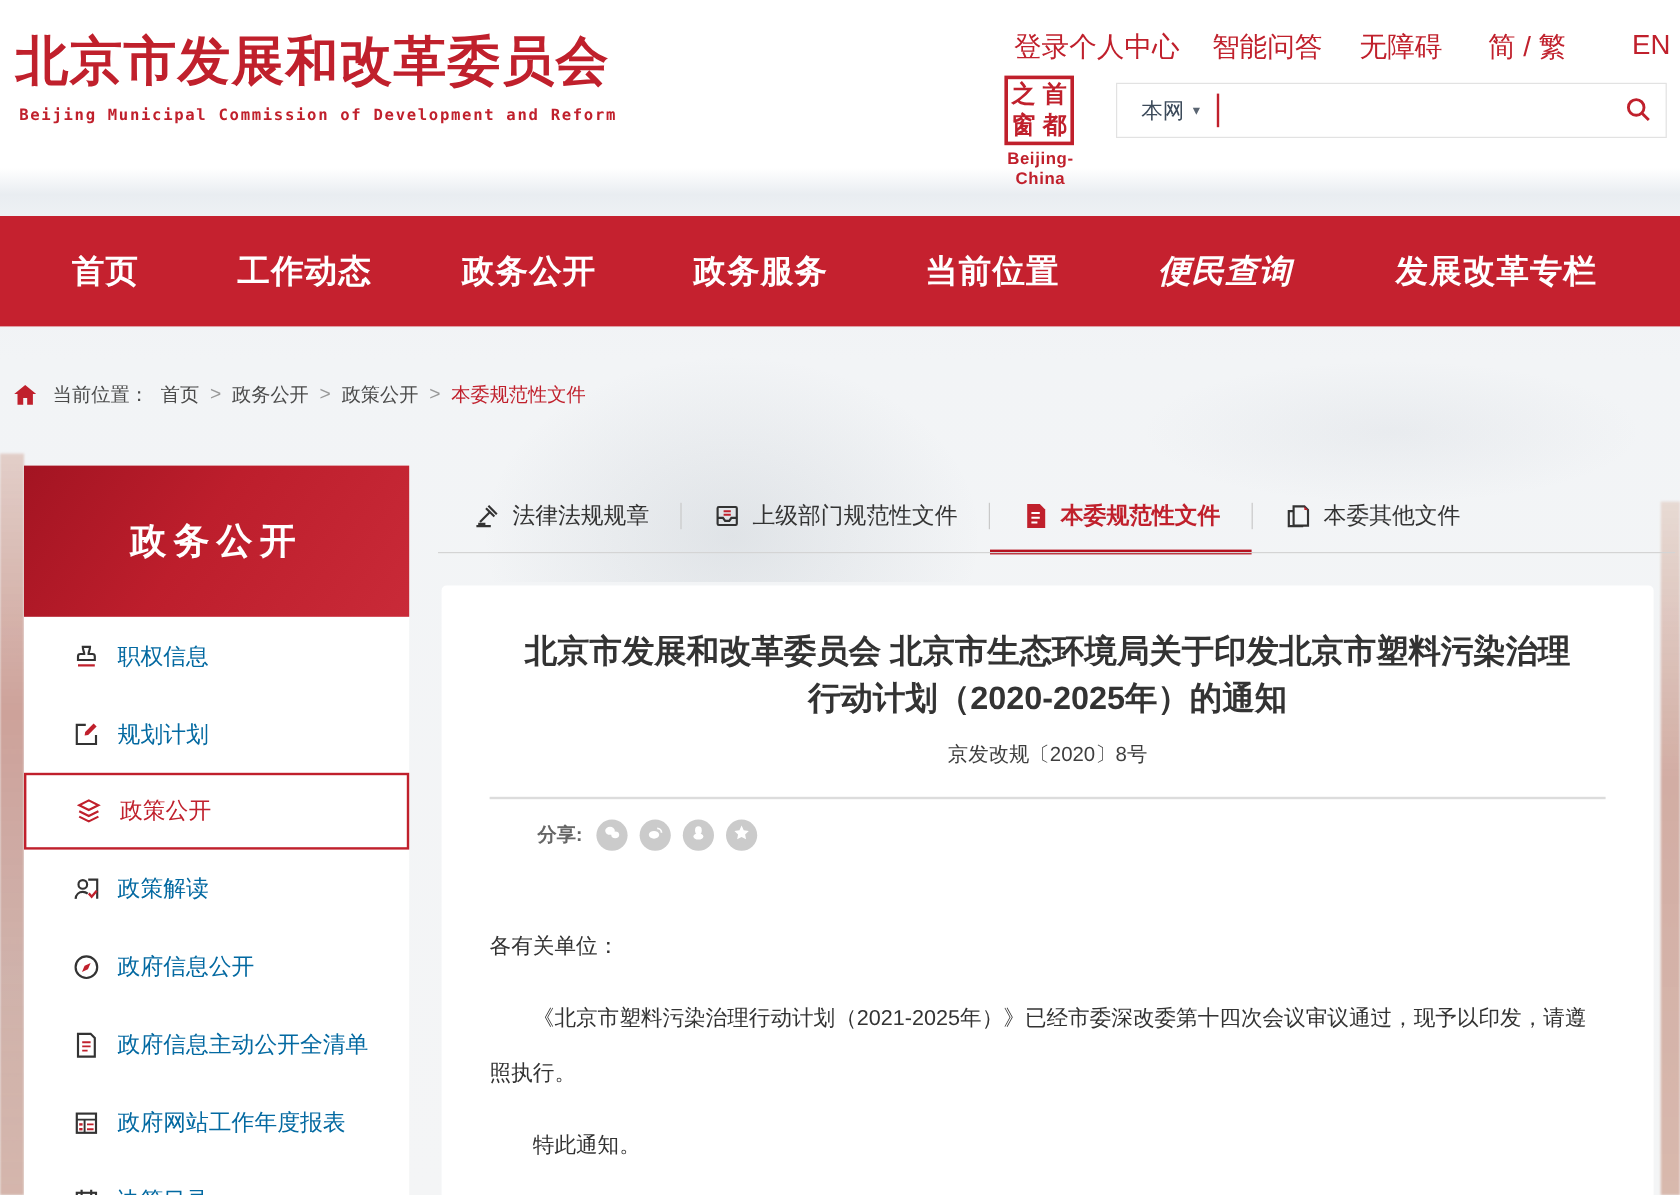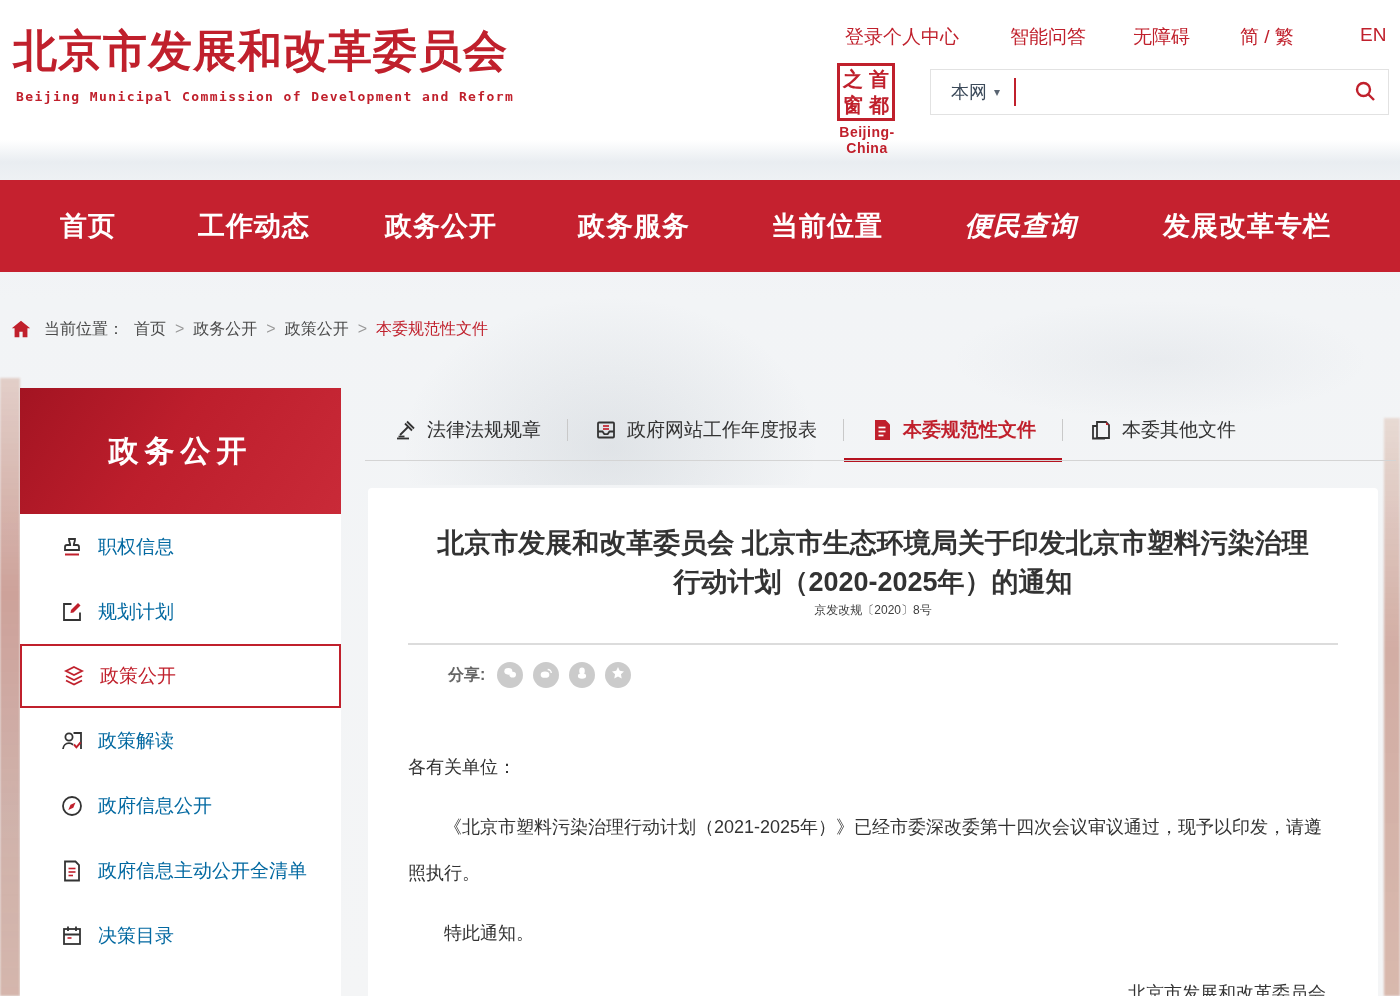--- a/index.html
+++ b/index.html
@@ -22,21 +22,21 @@
     background:radial-gradient(ellipse at 50% 80%,rgba(110,125,140,.14),rgba(110,125,140,0) 70%); }
   .bg-cloud { position:absolute; left:950px; top:300px; width:420px; height:120px;
     background:radial-gradient(ellipse at 50% 50%,rgba(150,160,175,.10),rgba(150,160,175,0) 70%); }
 
   
   .header { position:absolute; left:0; top:0; width:1400px; height:150px; }
   .logo-cn { position:absolute; left:13px; top:22px; font-size:44px; font-weight:800;
     color:#c0202c; letter-spacing:1px; }
   .logo-en { position:absolute; left:16px; top:89px; font-size:13px; font-weight:700;
     color:#c0202c; letter-spacing:1.4px; font-family:"DejaVu Sans Mono","Liberation Mono",monospace; }
-  .top-links { position:absolute; top:24px; left:0; width:1112px; height:24px; font-size:19px; }
+  .top-links { position:absolute; top:24px; left:0; width:1112px; height:24px; font-size:23px; }
   .top-link { position:absolute; color:#c0202c; cursor:pointer; white-space:nowrap; }
   .tl-0 { left:845px; } .tl-1 { left:1010px; } .tl-2 { left:1133px; }
   .tl-3 { left:1240px; } .tl-4 { left:1360px; }
 
   .seal { position:absolute; left:837px; top:63px; width:58px; height:58px;
     border:3px solid #c0202c; display:grid; grid-template-columns:1fr 1fr; grid-template-rows:1fr 1fr;
     background:#fff; cursor:pointer; }
   .seal span { display:flex; align-items:center; justify-content:center;
     font-size:20px; font-weight:800; color:#c0202c; line-height:1; }
   .seal-caption { position:absolute; left:827px; top:124px; width:80px; text-align:center;
@@ -88,21 +88,21 @@
   .tab.active::after { content:""; position:absolute; left:0; right:0; bottom:-1px;
     height:4px; background:#b5121f; }
   .tab-sep { width:1px; height:22px; background:#c9c9c9; }
   .tabs-divider { position:absolute; left:365px; top:460px; width:1031px; height:1px; background:#d4d4d4; }
 
   
   .panel { position:absolute; left:368px; top:488px; width:1010px; height:508px;
     background:#fff; border-radius:4px 4px 0 0; }
   .article-title { margin:36px 58px 0; text-align:center; font-size:27px; font-weight:700;
     color:#333; line-height:39px; }
-  .doc-number { text-align:center; font-size:12px; color:#3e3e3e; }
+  .doc-number { margin-top:15px; text-align:center; font-size:17px; color:#3e3e3e; }
   .panel-divider { margin:24px 40px 0; height:2px; background:#dcdcdc; }
   .meta-row { margin:17px 40px 0; display:flex; justify-content:space-between; align-items:center; }
   .meta-left { font-size:16px; color:#9a9a9a; }
   .meta-left .src { margin-left:18px; }
   .share { display:flex; align-items:center; gap:10px;margin-left:40px; }
   .share-label { font-size:16px; color:#666; font-weight:700; margin-right:2px; }
   .share-icon { width:26px; height:26px; border-radius:50%; background:#cbcbcb;
     display:flex; align-items:center; justify-content:center; cursor:pointer; }
   .share-icon svg { width:16px; height:16px; }
 
@@ -253,20 +253,37 @@
               <g stroke="#c0202c" stroke-width="1.6">
                 <path d="M8.5 9.5h7"></path>
                 <path d="M8.5 13h7"></path>
                 <path d="M8.5 16.5h4.5"></path>
               </g>
             </svg>
         </span>
         <span>政府信息主动公开全清单</span>
       </div>
 
+      <div class="side-item">
+        <span class="icon">
+          <svg viewBox="0 0 24 24" width="24" height="24">
+              <rect x="4" y="4" width="16" height="16" fill="none" stroke="#333" stroke-width="1.8"></rect>
+              <path stroke="#333" stroke-width="1.6" d="M4 9h16M10.5 9v11"></path>
+              <g fill="#c0202c">
+                <rect x="6" y="12" width="2.8" height="2"></rect>
+                <rect x="6" y="16" width="2.8" height="2"></rect>
+              </g>
+              <g stroke="#c0202c" stroke-width="1.6">
+                <path d="M12.5 13h5.5"></path>
+                <path d="M12.5 17h5.5"></path>
+              </g>
+            </svg>
+        </span>
+        <span>政府网站工作年度报表</span>
+      </div>
 
       <div class="side-item">
         <span class="icon">
           <svg viewBox="0 0 24 24" width="24" height="24">
               <rect x="4" y="5" width="16" height="15" fill="none" stroke="#333" stroke-width="1.8"></rect>
               <path stroke="#333" stroke-width="1.8" d="M8 2.5V7M16 2.5V7M4 10.5h16"></path>
               <path stroke="#c0202c" stroke-width="1.6" d="M7.5 14h4"></path>
             </svg>
         </span>
         <span>决策目录</span>
@@ -296,21 +313,21 @@
             <g fill="none" stroke="#333" stroke-width="1.8">
               <rect x="4" y="4.5" width="16" height="15" rx="1"></rect>
               <path d="M4 13.5h4.5l1.8 2.6h3.4l1.8-2.6H20"></path>
             </g>
             <g stroke="#c0202c" stroke-width="1.7">
               <path d="M9 8h6"></path>
               <path d="M9 11h6"></path>
             </g>
           </svg>
       </span>
-      <span>政府网站工作年度报表</span>
+      <span>上级部门规范性文件</span>
     </div>
     <div class="tab-sep"></div>
 
     <div class="tab active">
       <span class="icon">
         <svg viewBox="0 0 24 24" width="24" height="24">
             <path fill="#c0202c" d="M5 2h10.5L20 6.5V22H5z"></path>
             <g stroke="#fff" stroke-width="1.7" fill="none">
               <path d="M8.5 9.5h7"></path>
               <path d="M8.5 13.5h7"></path>

